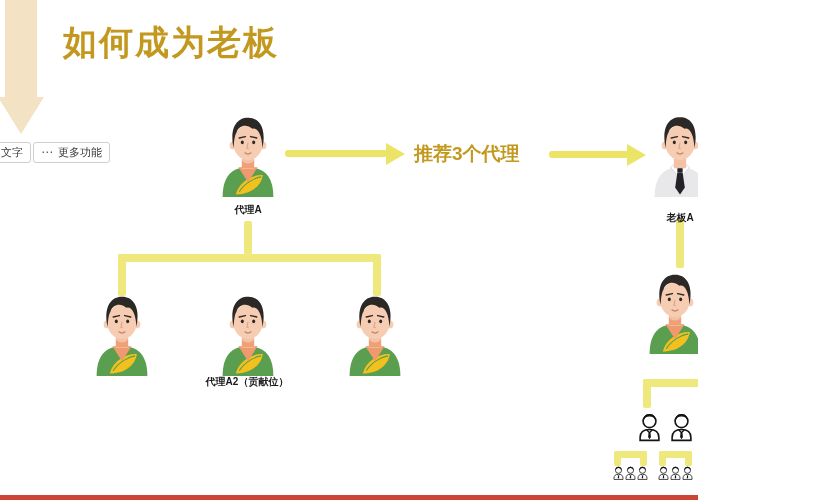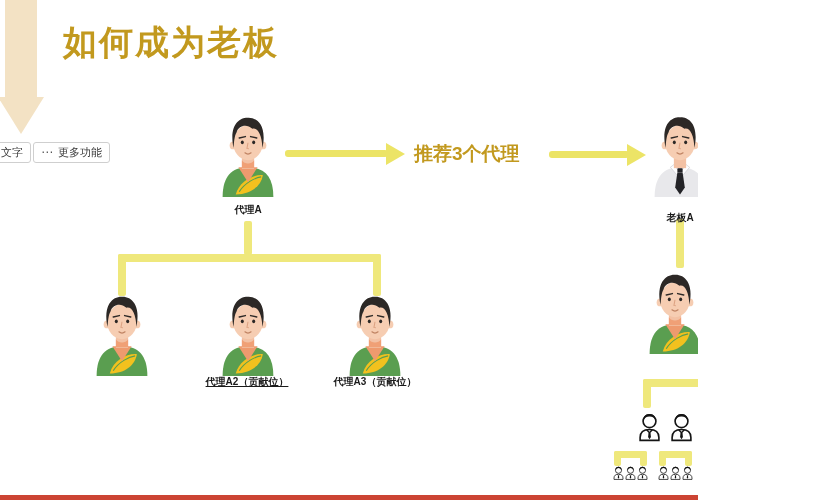--- a/index.html
+++ b/index.html
@@ -145,26 +145,25 @@
     </svg>
   <div class="abs plabel" style="left:680px;top:211px;">老板A</div>
 
   <svg class="abs fig" style="left:87px;top:291px;" width="70" height="86">
       <use href="#sym-agent"></use>
     </svg>
 
   <svg class="abs fig" style="left:213px;top:291px;" width="70" height="86">
       <use href="#sym-agent"></use>
     </svg>
-  <div class="abs plabel" style="left:247px;top:375px;text-decoration:underline;">代理A2（贡献位）</div>
+  <div class="abs plabel" style="left:247px;top:375px;">代理A2（贡献位）</div>
 
   <svg class="abs fig" style="left:340px;top:291px;" width="70" height="86">
       <use href="#sym-agent"></use>
     </svg>
-  <div class="abs plabel" style="left:375px;top:375px;">代理A3（贡献位）</div>
 
   <svg class="abs fig" style="left:640px;top:269px;" width="70" height="86">
       <use href="#sym-agent"></use>
     </svg>
 
   <svg class="abs fig" style="left:638px;top:412px;" width="23" height="30">
       <use href="#sym-staff"></use>
     </svg>
   <svg class="abs fig" style="left:670px;top:412px;" width="23" height="30">
       <use href="#sym-staff"></use>

